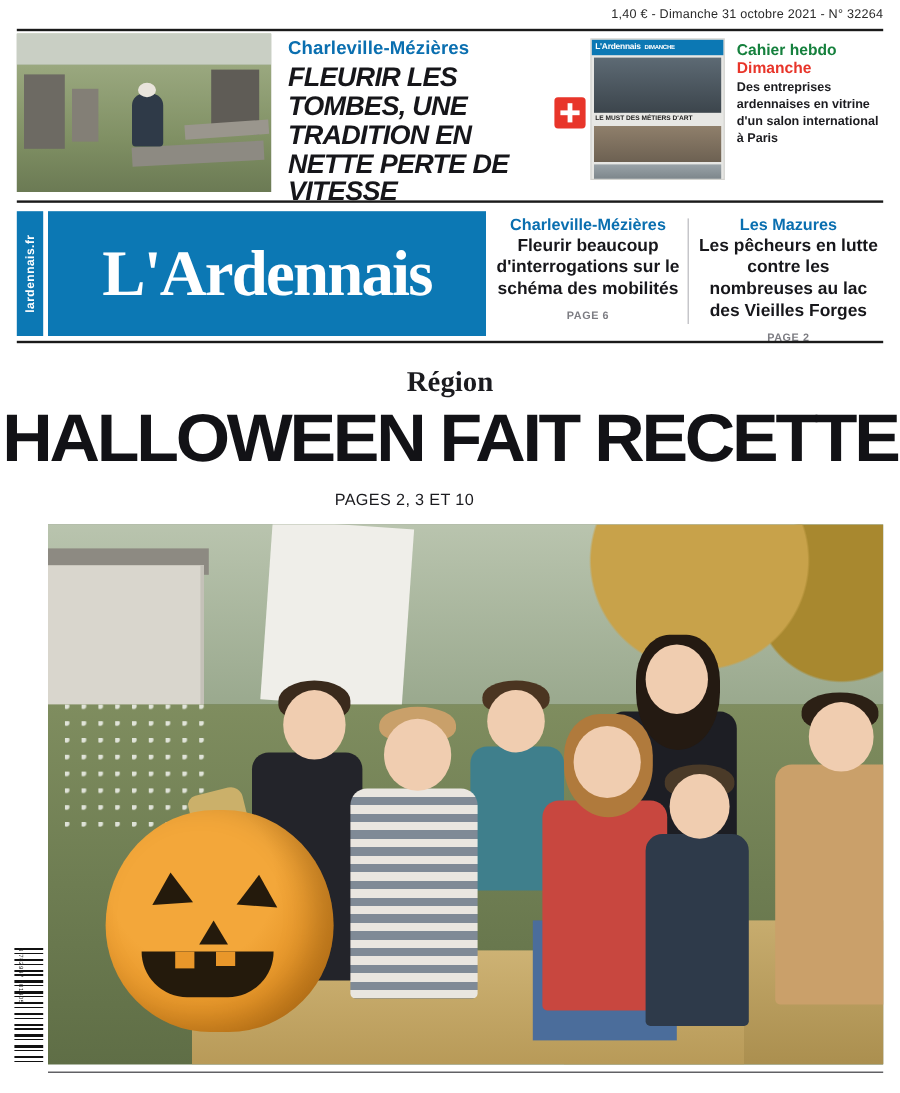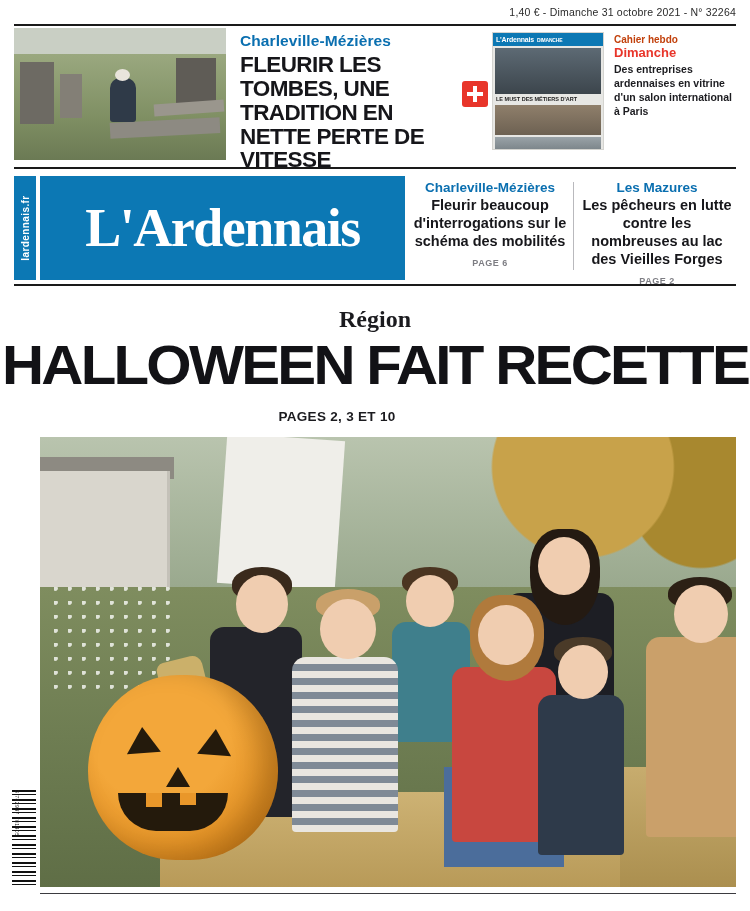--- a/index.html
+++ b/index.html
@@ -53,20 +53,21 @@
   }
   .promo-kicker {
     color: #0a6fb0; font-weight: bold; font-size: 15.5px; margin-bottom: 3px;
     letter-spacing: .1px;
   }
   .promo-head {
     font-family: "Liberation Sans", sans-serif;
     font-weight: bold; font-size: 22.5px; line-height: 1.06;
     letter-spacing: -0.6px; color: #16161a;
     text-transform: uppercase;
+    font-style: italic;
   }
   .promo-page {
     margin-top: 7px; font-size: 9.5px; font-weight: bold; color: #7d7d83; letter-spacing: .6px;
   }
 
   .promo-cross {
     width: 34px; display: flex; align-items: center; justify-content: center;
   }
   .cross {
     position: relative; width: 26px; height: 26px; background: #e8352a; border-radius: 3px;
@@ -85,21 +86,21 @@
      display:flex; align-items:center; padding-left:3px; letter-spacing: -.2px; }
   .mini-row { display:flex; gap:2px; padding:2px; }
   .mini-photo1 { flex:1; height: 46px; background: linear-gradient(#5d6a74, #3c454c); }
   .mini-caption { font-size: 5.5px; font-weight:bold; color:#222; padding: 0 3px; line-height:1.2; }
   .mini-photo2 { height: 30px; margin: 2px; background: linear-gradient(#8f7f6b,#6d6152); }
   .mini-photo3 { height: 18px; margin: 0 2px 2px; background: linear-gradient(#9aa3a8,#6f787d); }
 
   .promo-right {
     width: 132px; padding: 6px 2px 0 10px;
   }
-  .pr-title { font-weight: bold; font-size: 10px; color: #c2410c; }
+  .pr-title { font-weight: bold; font-size: 13px; color: #15803d; }
   .pr-sub { font-weight: bold; font-size: 13px; color: #e8352a; margin-bottom: 3px; }
   .pr-body { font-size: 10.5px; line-height: 1.32; color: #1c1c20; font-weight: bold; }
 
   .rule-mid {
     position: absolute; top: 167px; left: 14px; width: 722px; height: 2px; background: #1a1a1a;
   }
 
   
   .band {
     position: absolute; top: 176px; left: 0; width: 750px; height: 104px;
@@ -147,21 +148,21 @@
   }
   .bigtitle {
     position: absolute; top: 337px; left: 0; width: 750px; text-align: center;
     font-family: "Liberation Sans", sans-serif;
     font-weight: bold; font-size: 56px; line-height: 1;
     letter-spacing: -2.6px; color: #121216;
     transform: scaleX(1.04); transform-origin: center;
   }
   .pages {
     position: absolute; top: 409px; left: 0; width: 674px; text-align: center;
-    font-size: 13.5px; font-weight: bold; letter-spacing: .3px; color: #1b1b1f;
+    font-size: 13.5px; font-weight: normal; letter-spacing: .3px; color: #1b1b1f;
   }
 
   
   .mainphoto {
     position: absolute; top: 437px; left: 40px; width: 696px; height: 450px;
     overflow: hidden; background: #6a7a55;
   }
   .mp-sky { position:absolute; left:0; top:0; width:100%; height:120px;
      background: linear-gradient(#cfd8d2, #b9c6b4); }
   .mp-trees { position:absolute; left:0; top:0; width:100%; height:150px;

